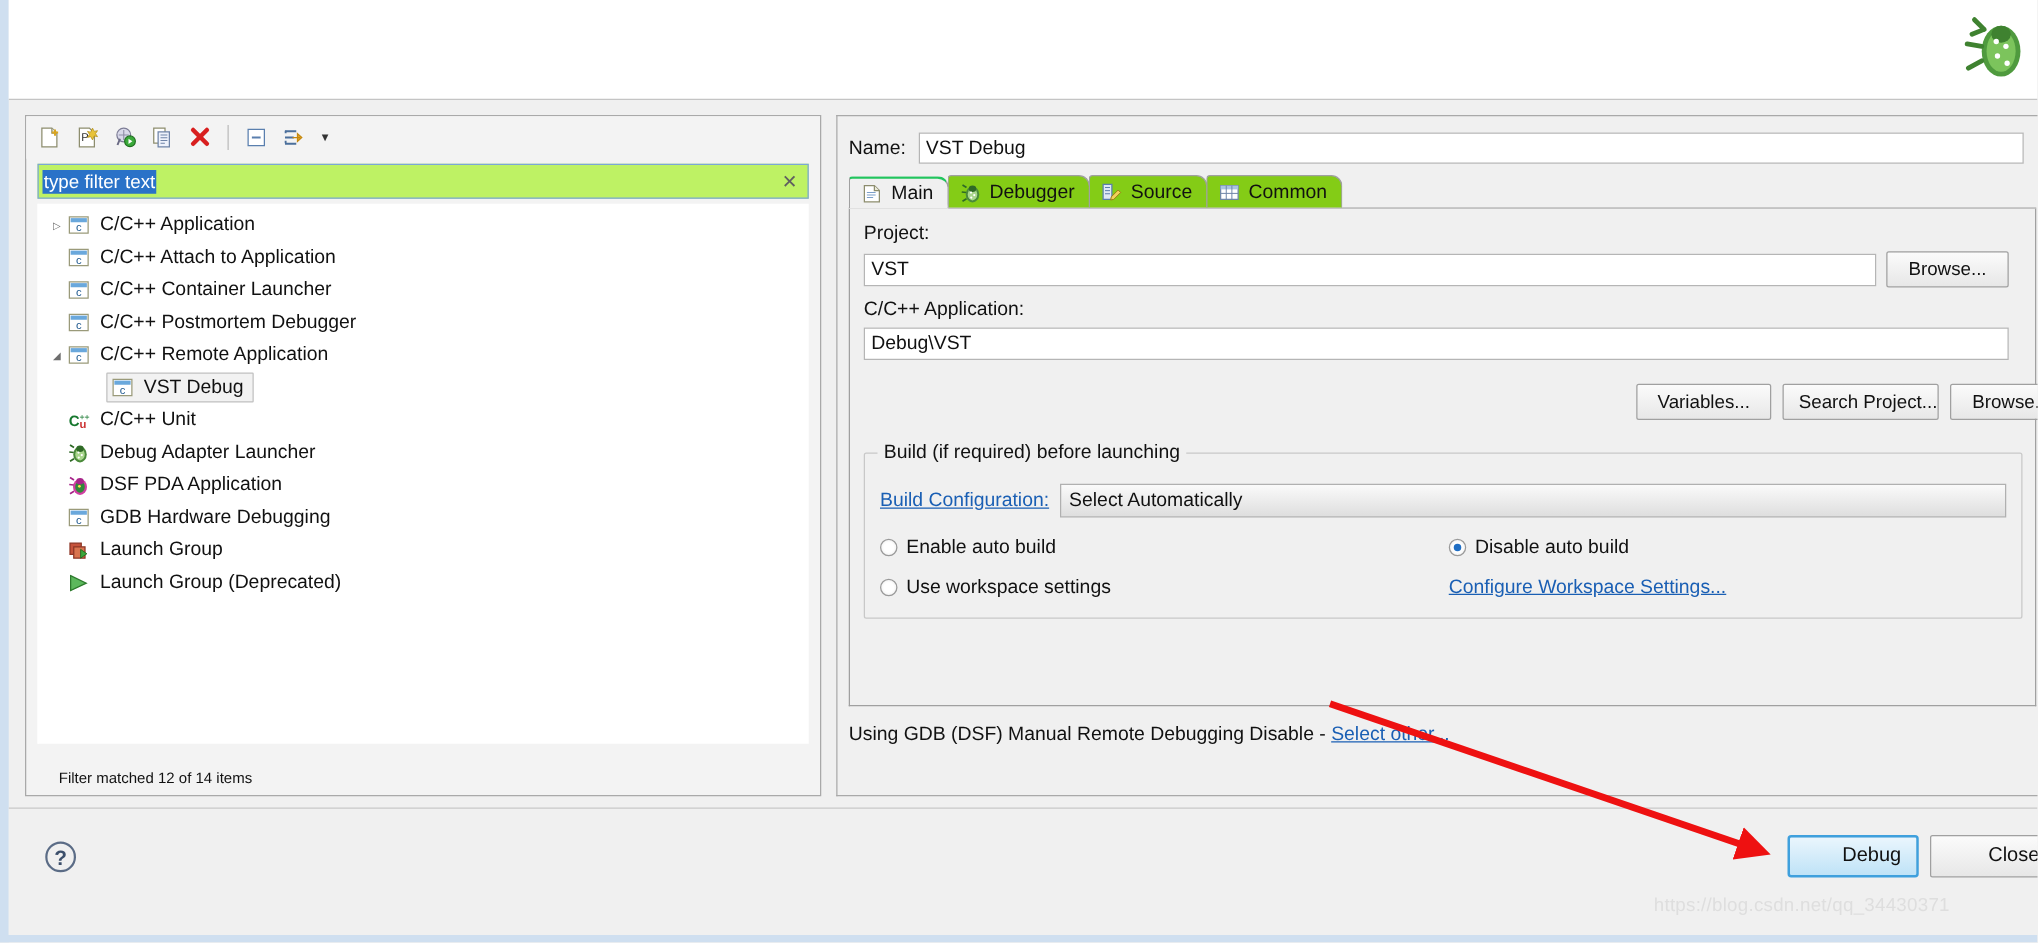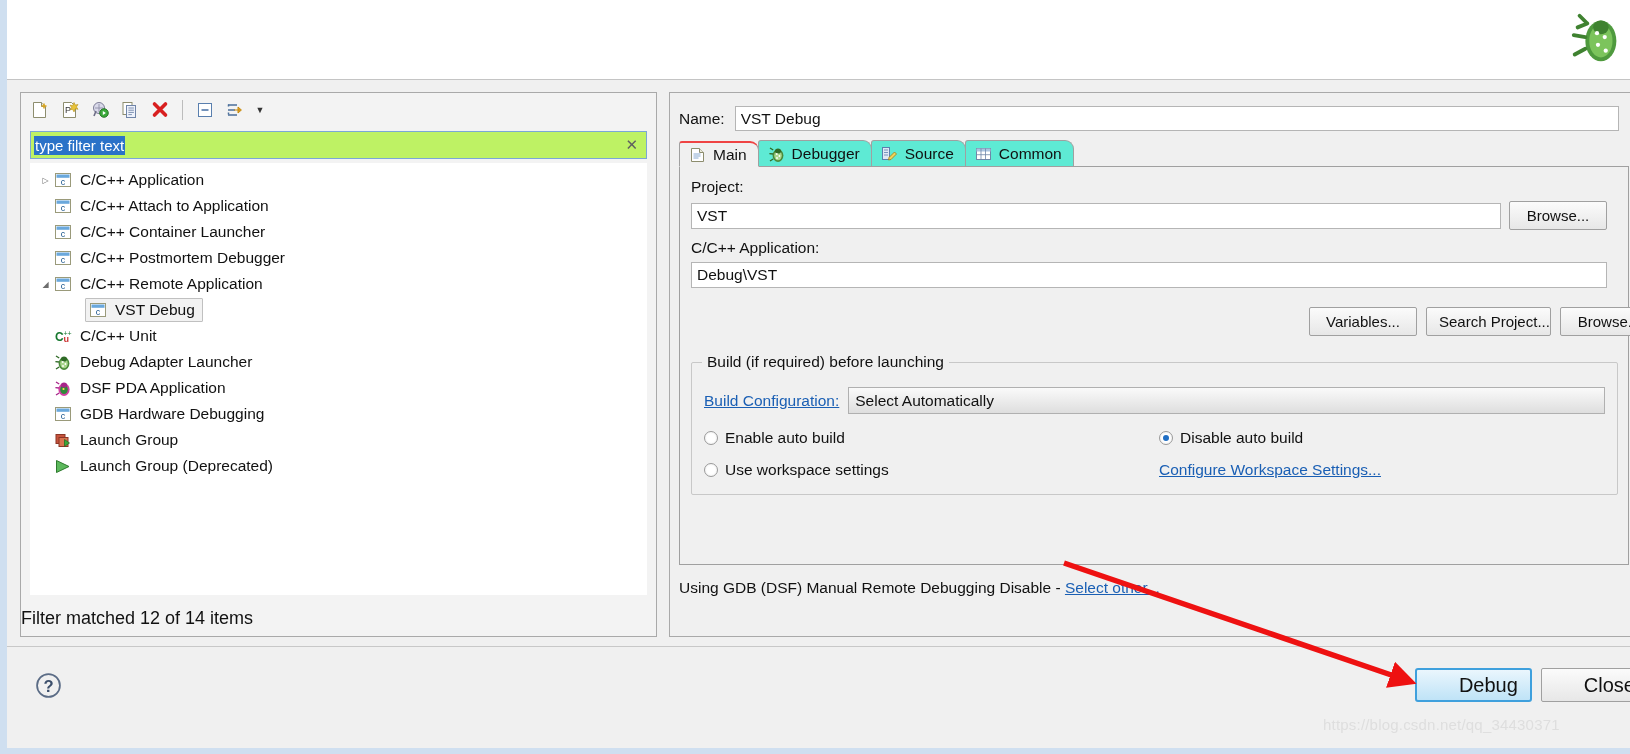--- a/index.html
+++ b/index.html
@@ -134,22 +134,22 @@
     border-radius: 1px;
     padding: 0 7px 0 3px;
     margin-left: 31px;
     height: 24px;
     display: inline-flex;
     align-items: center;
   }
 
   .tree-status {
     position: absolute;
-    left: 0; bottom: 7px;
-    font-size: 18px;
+    left: 26px; bottom: 7px;
+    font-size: 12px;
     color: #111;
   }
 
   
   .right-panel {
     position: absolute;
     left: 662px; top: 92px;
     width: 968px; height: 545px;
     background: #f0f0f0;
     border-left: 1px solid #a9a9a9;
@@ -185,31 +185,31 @@
     align-items: flex-end;
   }
   .tab {
     height: 26px;
     display: flex; align-items: center;
     padding: 0 11px 0 9px;
     font-size: 15.5px;
     color: #111;
     border: 1px solid #a0a0a0;
     border-bottom: none;
-    background: #5eead4;
+    background: #84cc16;
     border-radius: 3px 9px 0 0;
     margin-right: -1px;
     position: relative;
   }
   .tab.active {
     background: #f0f0f0;
     z-index: 3;
     border-bottom: 1px solid #f0f0f0;
     margin-bottom: -1px;
-    border-top: 2px solid #ef4444;
+    border-top: 2px solid #22c55e;
     padding-top: 0;
   }
   .tab-icon {
     width: 17px; height: 16px;
     margin-right: 7px;
     flex: 0 0 17px;
     position: relative;
   }
 
   .tabcontent {
@@ -337,21 +337,21 @@
     position: absolute;
     left: 28px; top: 25px;
     width: 27px; height: 27px;
   }
   .bottom-buttons {
     position: absolute;
     right: -18px; top: 21px;
     display: flex; gap: 9px;
     align-items: center;
   }
-  .btn-big { height: 34px; min-width: 104px; font-size: 20px; padding-left: 42px; }
+  .btn-big { height: 34px; min-width: 104px; font-size: 16px; padding-left: 42px; }
 
   .watermark {
     position: absolute;
     left: 1316px; top: 716px;
     font-size: 15px;
     color: #dedede;
     letter-spacing: .2px;
     white-space: nowrap;
   }
 

